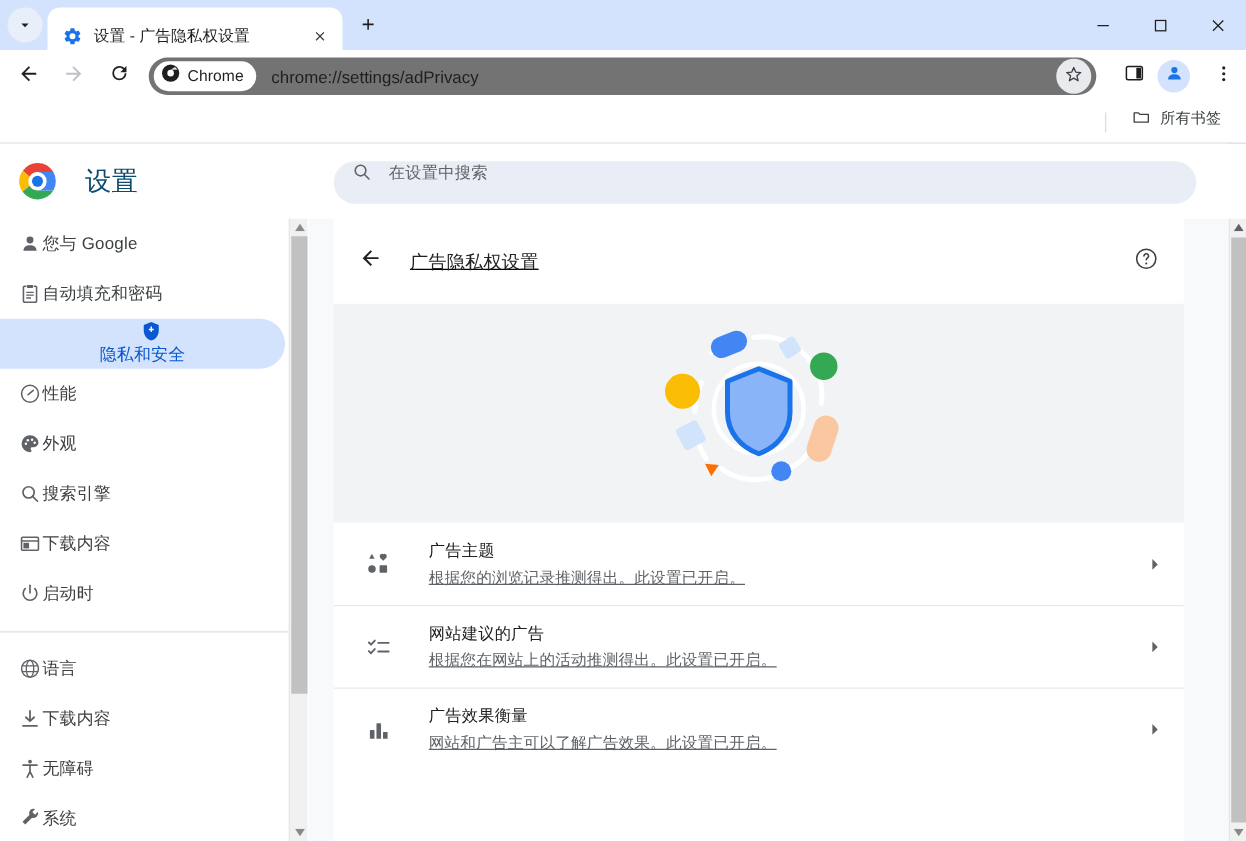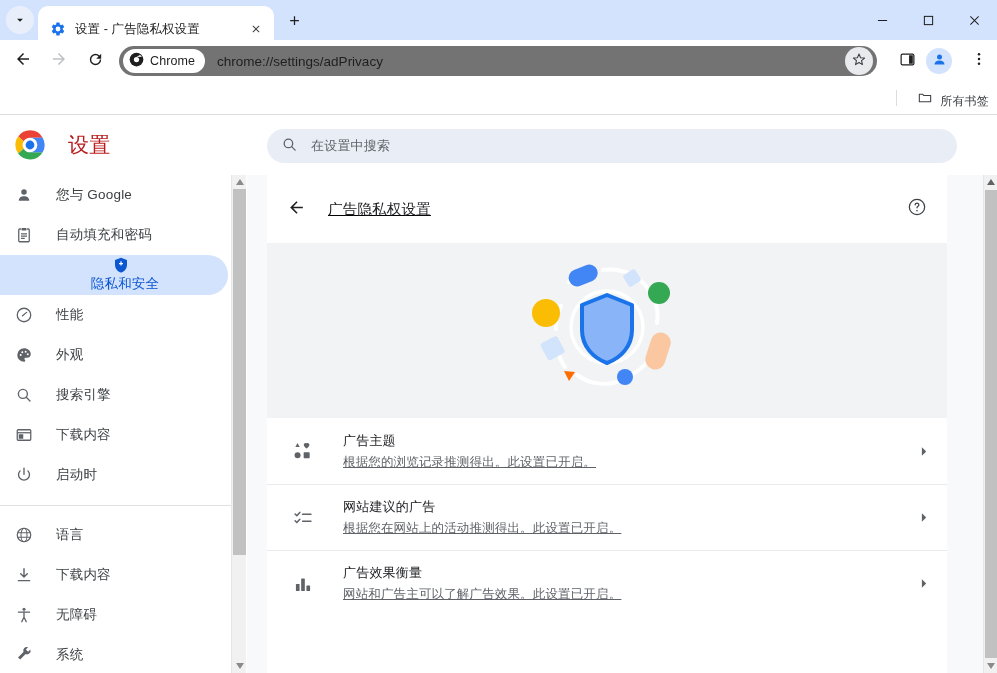--- a/index.html
+++ b/index.html
@@ -113,41 +113,41 @@
   .bookmarkbar {
     position: absolute; left: 0; top: 82px; width: 997px; height: 33px;
     background: #ffffff;
     display: flex; align-items: center; justify-content: flex-end;
     border-bottom: 1px solid #DADCE0;
   }
   .bm-sep {
     width: 1px; height: 16px; background: #DADCE0; margin-right: 12px;
   }
   .bm-item {
-    display: flex; align-items: flex-end; height: 24px;
-    padding: 0 8px; border-radius: 4px; margin-right: 0;
+    display: flex; align-items: flex-start; height: 24px;
+    padding: 0 8px; border-radius: 4px; margin-right: 12px;
   }
   .bm-label { font-size: 12px; color: #3c4043; margin-left: 7px; letter-spacing: .2px; }
 
   
   .settings-header {
     position: absolute; left: 0; top: 115px; width: 983px; height: 60px;
     background: #ffffff;
     display: flex; align-items: center;
   }
   .chrome-logo { margin-left: 14px; width: 32px; height: 32px; flex: 0 0 32px; }
   .settings-title {
-    font-size: 21px; color: #b91c1c; margin-left: 22px;
+    font-size: 21px; color: #0c4a6e; margin-left: 22px;
     letter-spacing: .3px; font-weight: 400;
   }
   .search-wrap {
     position: absolute; left: 267px; top: 129px;
     width: 690px; height: 34px;
     background: #E9EEF6; border-radius: 17px;
-    display: flex; align-items: center;
+    display: flex; 
   }
   .search-icon-box { width: 20px; height: 20px; margin-left: 14px; flex: 0 0 20px; }
   .search-placeholder {
     font-size: 13px; color: #5f6368; margin-left: 10px; letter-spacing: .2px;
   }
 
   
   .sidebar {
     position: absolute; left: 0; top: 175px; width: 231px; height: 498px;
     background: #ffffff;
@@ -159,21 +159,21 @@
     display: flex; align-items: center;
     border-radius: 0 20px 20px 0;
     width: 228px;
     color: #3c4043;
   }
   .nav-item .ni-icon {
     width: 20px; height: 20px; flex: 0 0 20px; margin-left: 14px;
     display: flex; align-items: center; justify-content: center;
   }
   .nav-item .ni-label {
-    font-size: 13.5px; margin-left: 22px; letter-spacing: .2px;
+    font-size: 13.5px; letter-spacing: .2px;
     white-space: nowrap;
   }
   .nav-item.selected { background: #D3E3FD; flex-direction: column; }
   .nav-item.selected .ni-label { color: #0B57D0; }
   .nav-divider {
     height: 1px; background: #E0E0E0; margin: 10px 0 9px 0; width: 231px;
   }
   .sidebar-scroll {
     position: absolute; left: 231px; top: 175px; width: 15px; height: 498px;
     background: #F1F1F1; border-left: 1px solid #E6E6E6;

